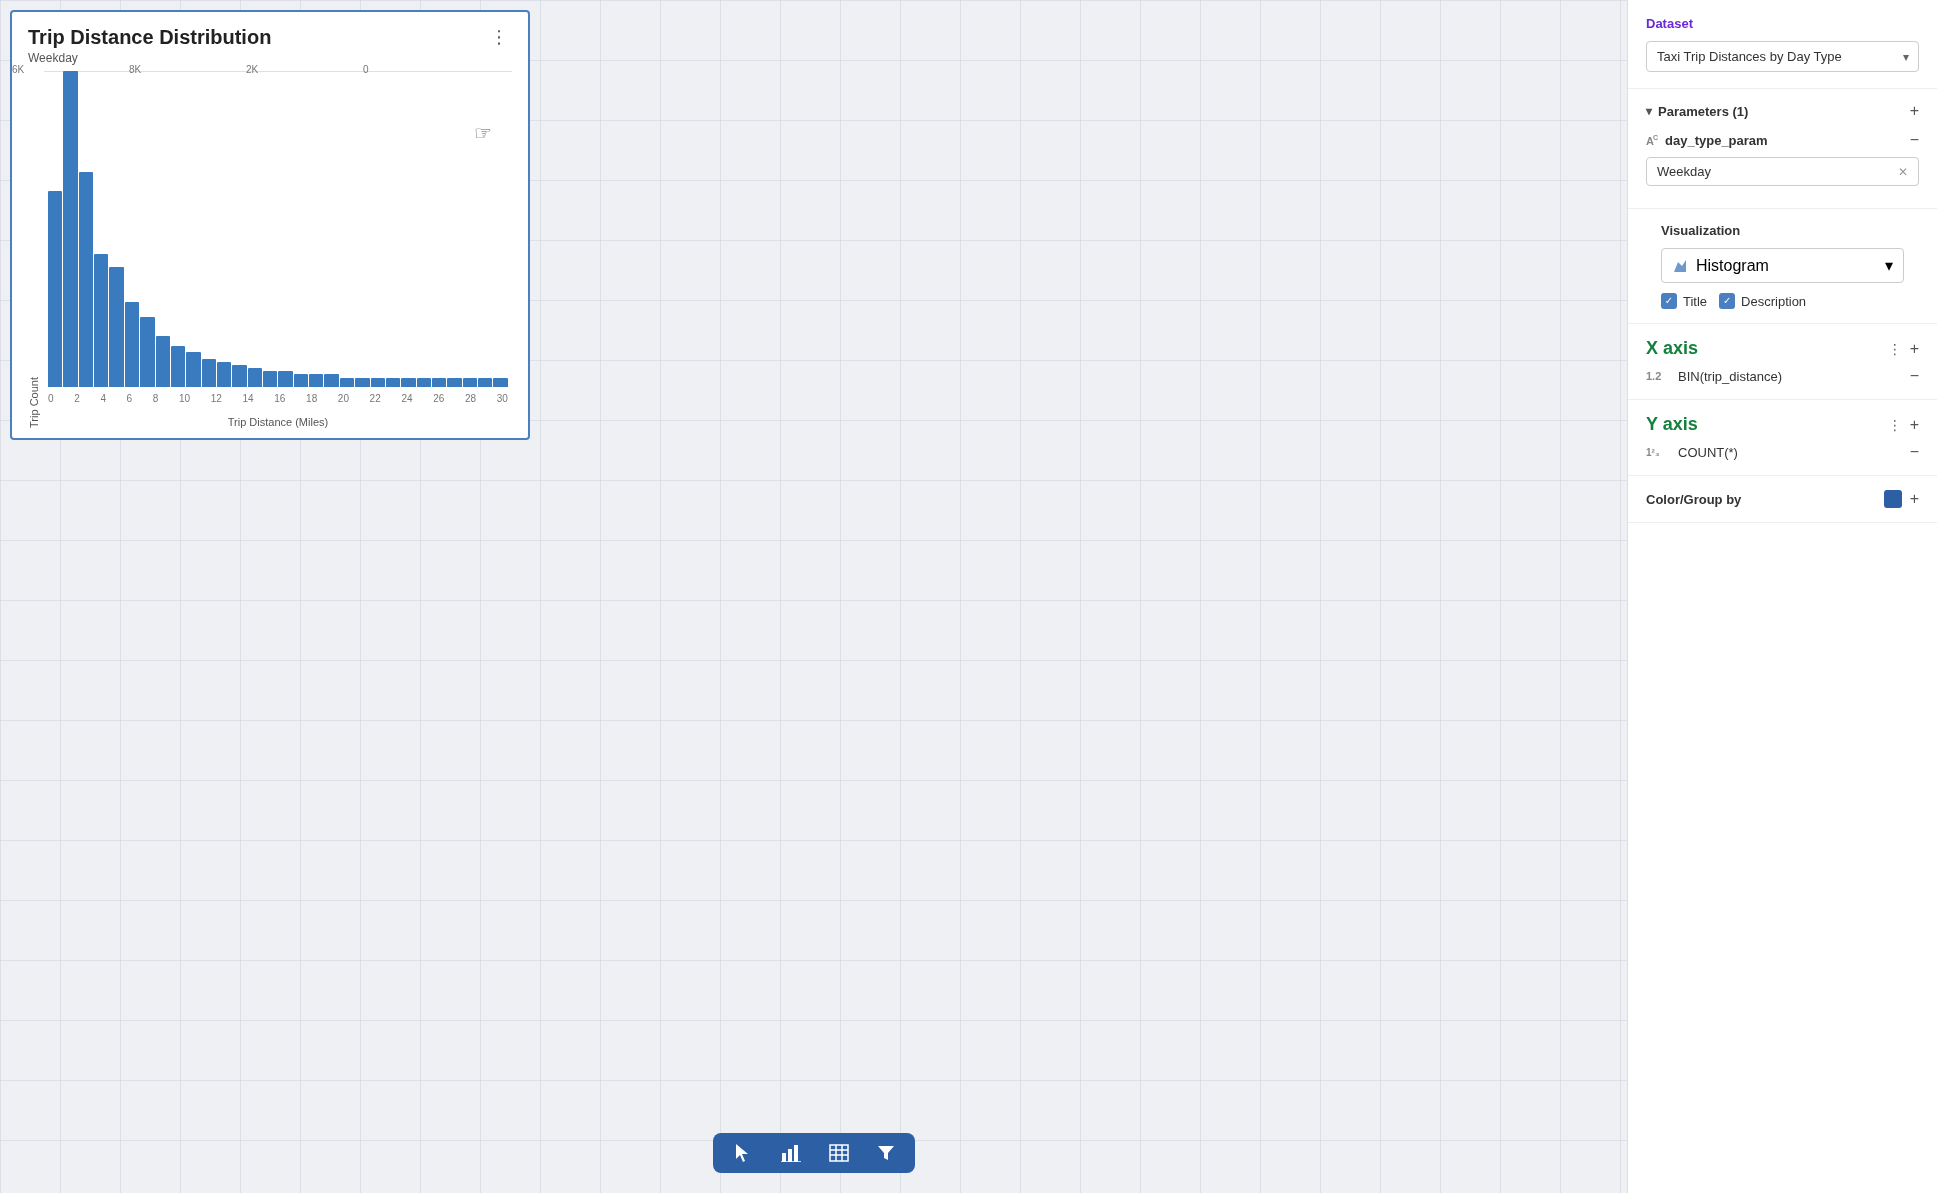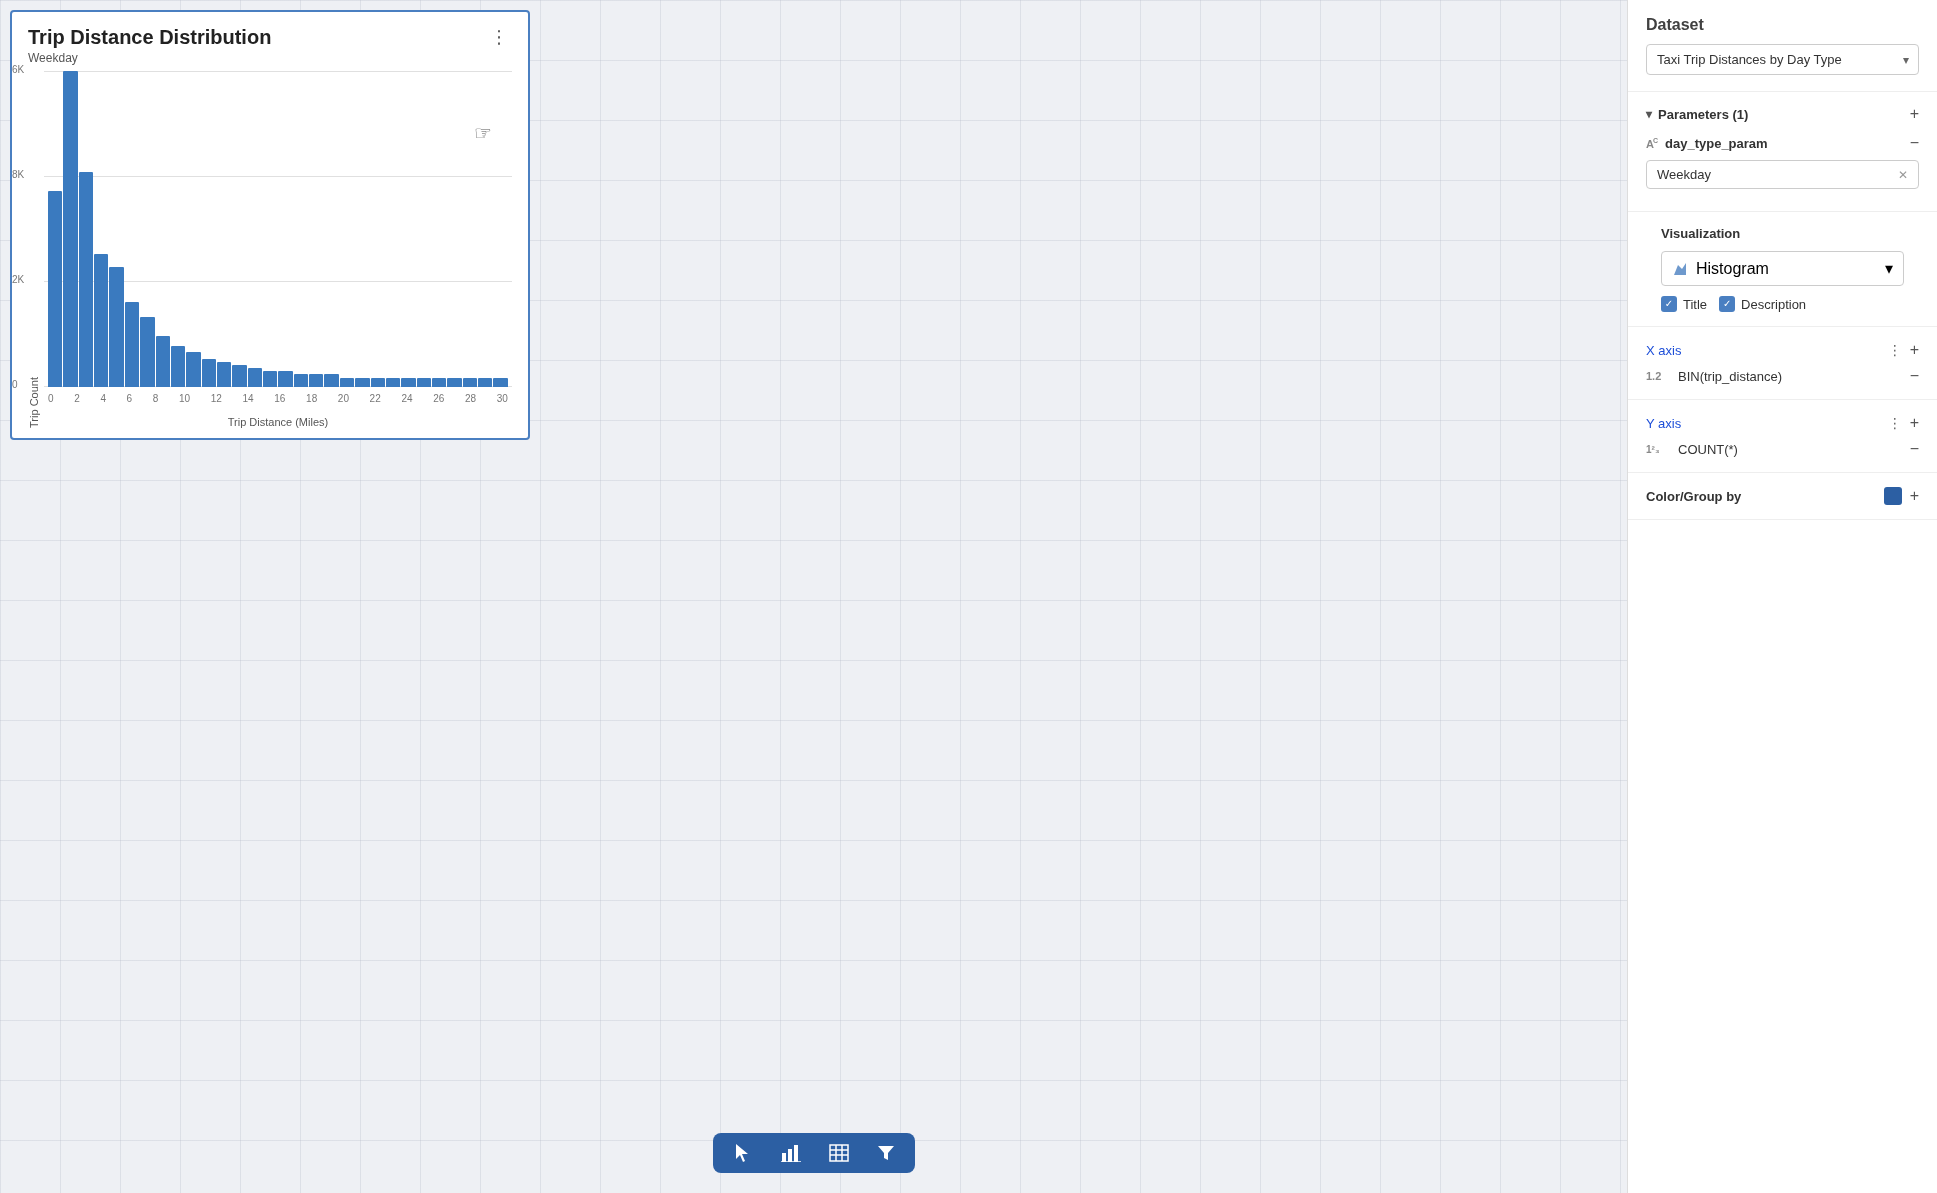--- a/index.html
+++ b/index.html
@@ -105,21 +105,21 @@
       position: relative;
       display: flex;
       flex-direction: column;
       justify-content: space-between;
     }
 
     .y-gridlines {
       position: absolute;
       top: 0; left: 0; right: 0; bottom: 0;
       display: flex;
-      flex-direction: column;
+      flex-direction: row;
       justify-content: space-between;
       pointer-events: none;
     }
 
     .y-gridline {
       border-top: 1px solid #e0e0e0;
       width: 100%;
       position: relative;
     }
 
@@ -181,23 +181,23 @@
       overflow-y: auto;
       flex-shrink: 0;
     }
 
     .sidebar-section {
       padding: 16px 18px;
       border-bottom: 1px solid #eee;
     }
 
     .sidebar-section-title {
-      font-size: 16px;
+      font-size: 13px;
       font-weight: 600;
-      color: #404040;
+      color: #6d28d9;
       margin-bottom: 10px;
     }
 
     .select-wrapper {
       position: relative;
     }
 
     .select-wrapper select {
       width: 100%;
       border: 1px solid #ccc;
@@ -353,23 +353,23 @@
     }
 
     .axis-header {
       display: flex;
       align-items: center;
       justify-content: space-between;
       margin-bottom: 8px;
     }
 
     .axis-title {
-      font-size: 13px;
-      font-weight: 400;
-      color: #1d4ed8;
+      font-size: 18px;
+      font-weight: 700;
+      color: #15803d;
     }
 
     .axis-actions {
       display: flex;
       align-items: center;
       gap: 8px;
     }
 
     .axis-menu {
       color: #666;

